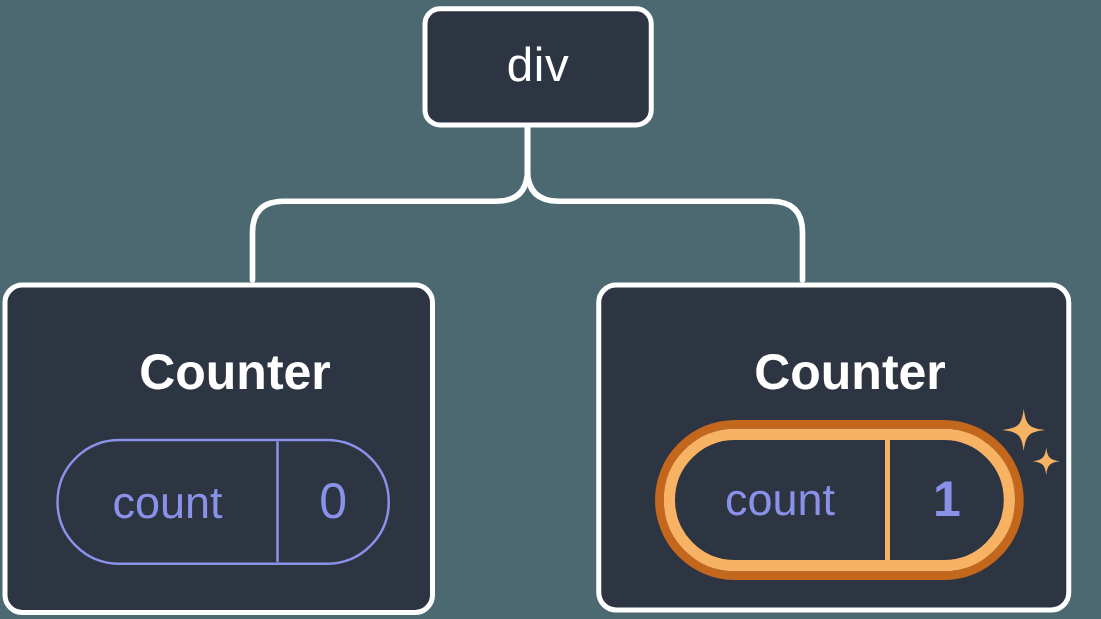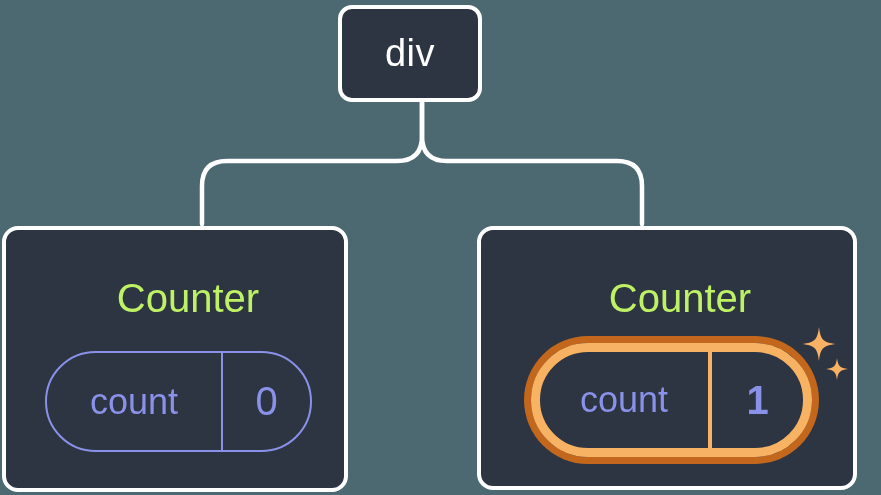--- a/index.html
+++ b/index.html
@@ -22,36 +22,36 @@
   .connectors{position:absolute;left:0;top:0;width:881px;height:495px;}
   .connectors path{fill:none;stroke:var(--stroke-white);stroke-width:4.5;stroke-linecap:round;stroke-linejoin:round;}
 
   .node{
     position:absolute;
     background:var(--node-bg);
     border:4px solid var(--stroke-white);
     border-radius:14px;
     display:flex;align-items:center;justify-content:center;
   }
-  .root{left:338px;top:5px;width:144px;height:97px;}
+  .root{left:338px;top:5px;width:185px;height:97px;}
   .node-label{color:#fff;font-size:38px;font-weight:400;letter-spacing:.5px;}
 
   .card{
     position:absolute;
     background:var(--node-bg);
     border:4px solid var(--stroke-white);
     border-radius:16px;
   }
   .card-left{left:2px;top:226px;width:346px;height:266px;}
   .card-right{left:477px;top:226px;width:380px;height:264px;}
 
   .card-title{
     position:absolute;left:0;top:46px;width:100%;
     text-align:center;
-    color:#bef264;font-size:40px;line-height:44px;font-weight:400;padding-left:26px;
+    color:#ffffff;font-size:40px;line-height:44px;font-weight:700;padding-left:26px;
   }
 
   .pill{
     position:absolute;
     border-radius:999px;
     display:flex;align-items:stretch;
     overflow:hidden;
   }
   .pill-default{
     left:39px;top:121px;width:267px;height:101px;

